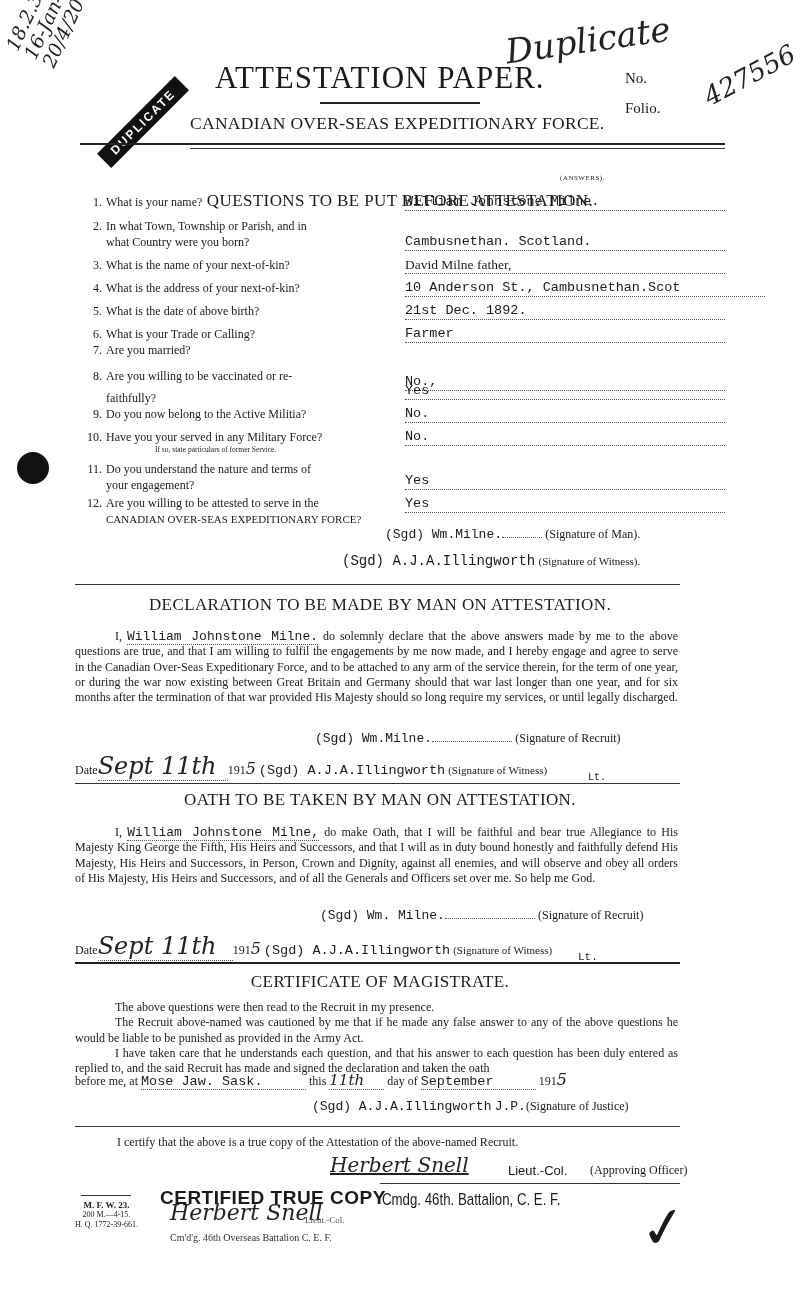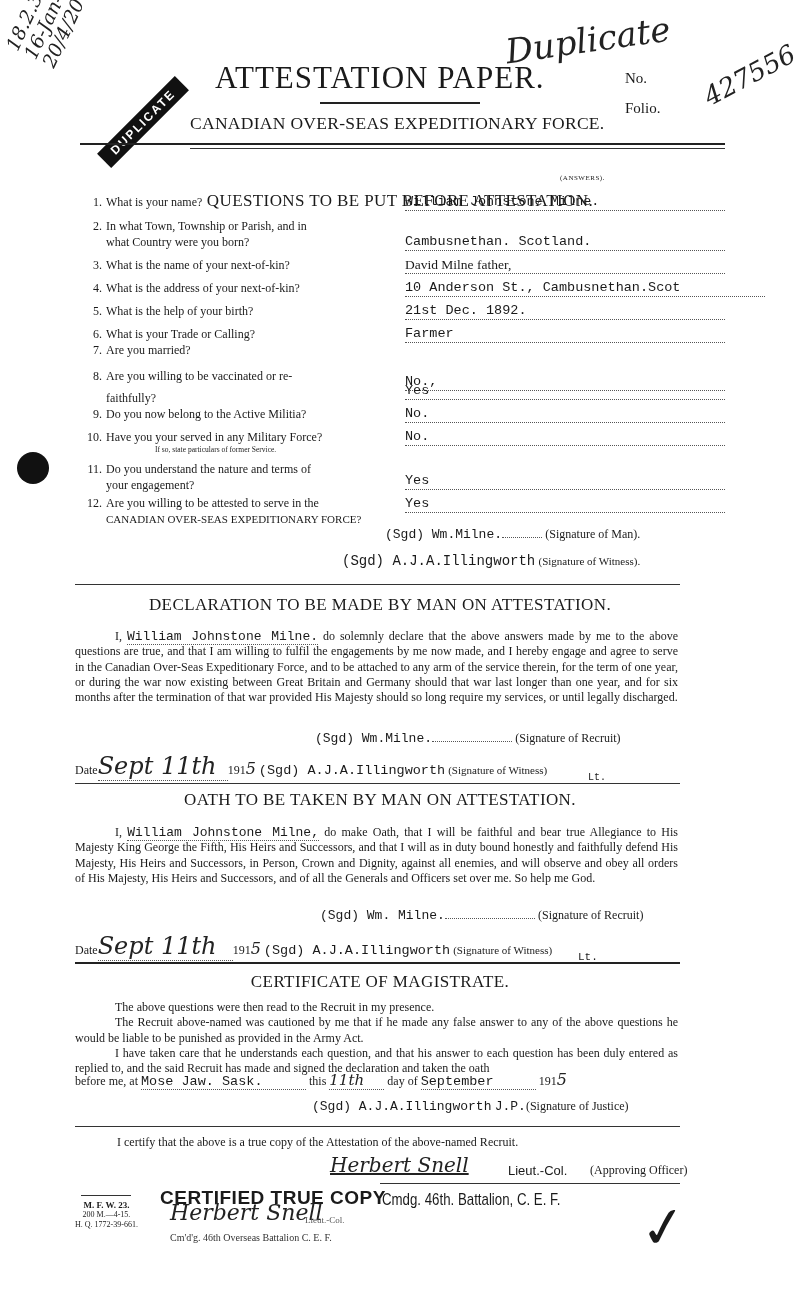--- a/index.html
+++ b/index.html
@@ -80,21 +80,21 @@
 
 <div class="q" style="top:218px;"><span class="num">2.</span><span>In what Town, Township or Parish, and in</span><span class="cont">what Country were you born?</span></div>
 <div class="ans mono" style="top:233px;">Cambusnethan. Scotland.</div>
 
 <div class="q" style="top:257px;"><span class="num">3.</span><span>What is the name of your next-of-kin?</span></div>
 <div class="ans mono" style="top:256px;font-family:Liberation Serif, serif;">David Milne    father,</div>
 
 <div class="q" style="top:280px;"><span class="num">4.</span><span>What is the address of your next-of-kin?</span></div>
 <div class="ans mono" style="top:279px;width:360px;">10 Anderson St., Cambusnethan.Scot</div>
 
-<div class="q" style="top:303px;"><span class="num">5.</span><span>What is the help of your birth?</span></div>
+<div class="q" style="top:303px;"><span class="num">5.</span><span>What is the date of above birth?</span></div>
 <div class="ans mono" style="top:302px;">21st Dec. 1892.</div>
 
 <div class="q" style="top:326px;"><span class="num">6.</span><span>What is your Trade or Calling?</span></div>
 <div class="ans mono" style="top:325px;">Farmer</div>
 
 <div class="q" style="top:342px;"><span class="num">7.</span><span>Are you married?</span></div>
 <div class="ans mono" style="top:341px;margin-top:32px;">No.,</div>
 
 <div class="q" style="top:365px;line-height:22px;"><span class="num">8.</span><span>Are you willing to be vaccinated or re-</span><span class="cont">faithfully?</span></div>
 <div class="ans mono" style="top:382px;">Yes</div>

